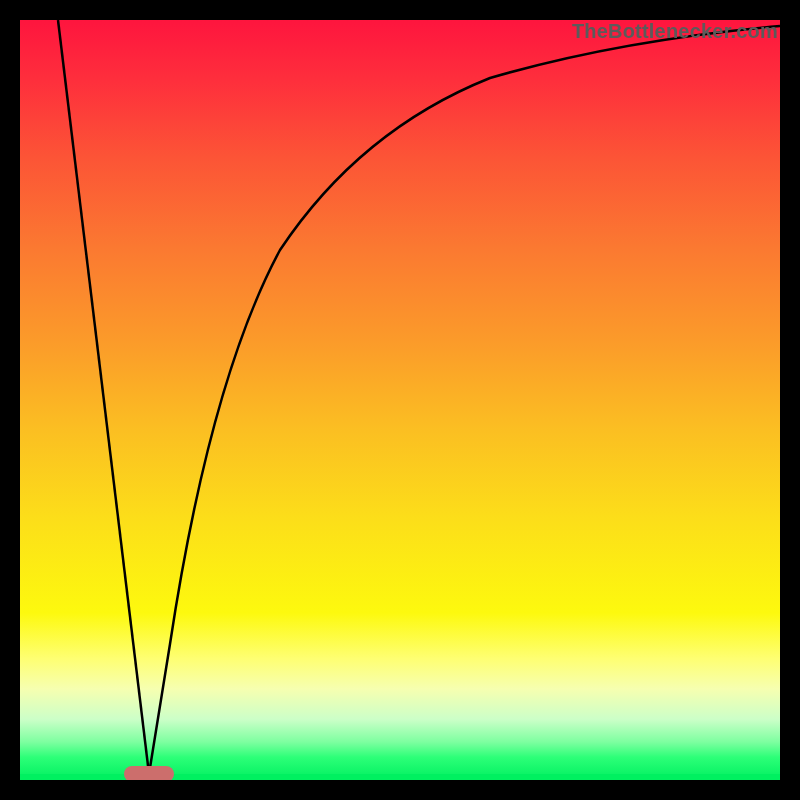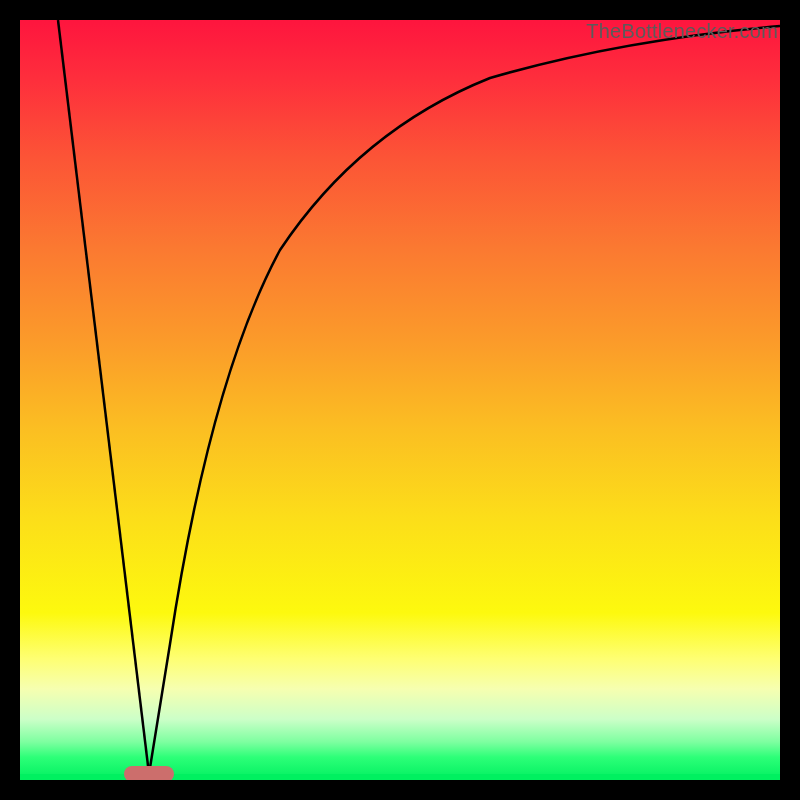--- a/index.html
+++ b/index.html
@@ -45,21 +45,21 @@
       #2dff78 97%,
       #00f060 100%
     );
   }
   .watermark {
     position: absolute;
     top: 20px;
     right: 22px;
     color: #5b5b5b;
     font-size: 20px;
-    font-weight: 400;
+    font-weight: 700;
     letter-spacing: 0.2px;
     z-index: 5;
     user-select: none;
   }
   svg.curves {
     position: absolute;
     inset: 0;
     z-index: 3;
   }
   .marker {

